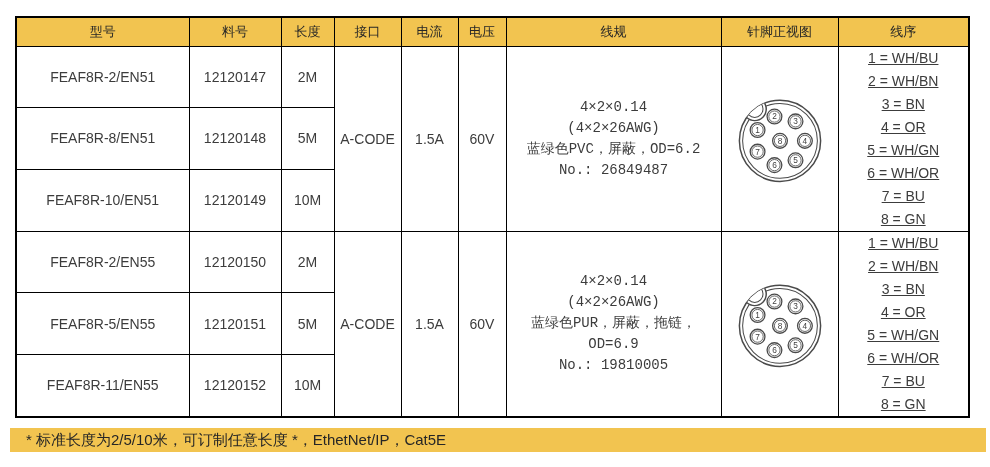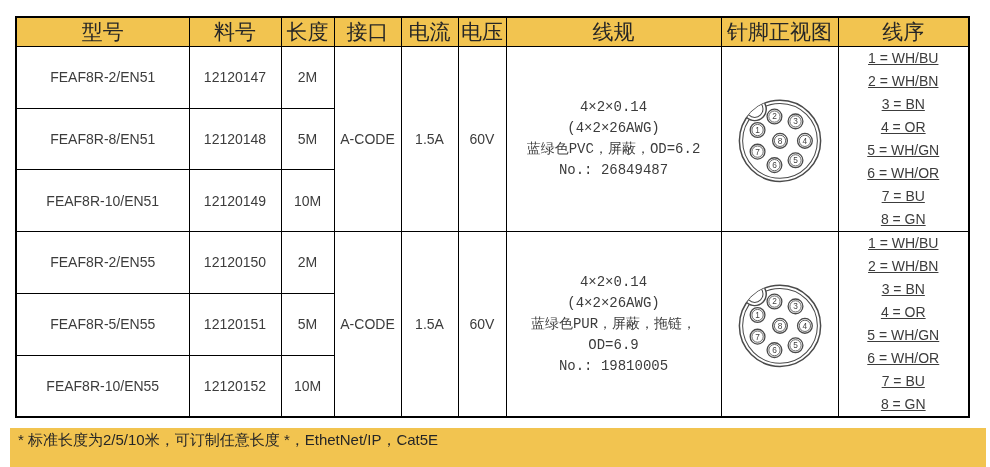--- a/index.html
+++ b/index.html
@@ -21,38 +21,38 @@
     padding: 0;
     text-align: center;
     vertical-align: middle;
     color: #3c3c3c;
     font-size: 14px;
     overflow: hidden;
   }
   table.spec thead th {
     background: #F2C450;
     color: #262626;
-    font-size: 21px;
+    font-size: 13px;
     font-weight: normal;
     height: 29px;
   }
   table.spec tbody tr { height: 61px; }
 
   td.wire-spec { font-size: 14px; line-height: 21px; font-family: Liberation Mono, monospace; }
   td.wire-order { text-align: left; padding-left: 3px; font-size: 13.5px; line-height: 23px; text-decoration: underline; }
   td.pin-view { text-align: center; }
 
   .footer-bar {
     position: absolute; left: 10px; top: 428px;
-    width: 976px; height: 39px;
+    width: 976px; height: 24px;
     background: #F2C450;
     color: #262626;
     font-size: 15px;
     line-height: 24px;
-    padding-left: 8px;
+    padding-left: 16px;
     white-space: nowrap;
   }
 
   svg.connector { display: block; margin: 0 auto; }
   .rim { fill: #ffffff; stroke: #4a4a4a; stroke-width: 1.6; }
   .rim2 { fill: none; stroke: #4a4a4a; stroke-width: 1.1; }
   .notch { fill: #ffffff; stroke: #4a4a4a; stroke-width: 1.6; }
   .notch2 { fill: #ffffff; stroke: #4a4a4a; stroke-width: 1.1; }
   .pin-c { fill: #ffffff; stroke: #4a4a4a; stroke-width: 1.4; }
   .pin-c2 { fill: none; stroke: #4a4a4a; stroke-width: 0.9; }
@@ -259,21 +259,21 @@
           <div>7 = BU</div>
           <div>8 = GN</div>
         </td>
       </tr>
       <tr>
         <td>FEAF8R-5/EN55</td>
         <td>12120151</td>
         <td>5M</td>
       </tr>
       <tr>
-        <td>FEAF8R-10/EN55</td>
+        <td>FEAF8R-11/EN55</td>
         <td>12120152</td>
         <td>10M</td>
       </tr>
     </tbody>
   </table>
 
   <div class="footer-bar">* 标准长度为2/5/10米，可订制任意长度 *，EthetNet/IP，Cat5E</div>
 
 </div>
 

